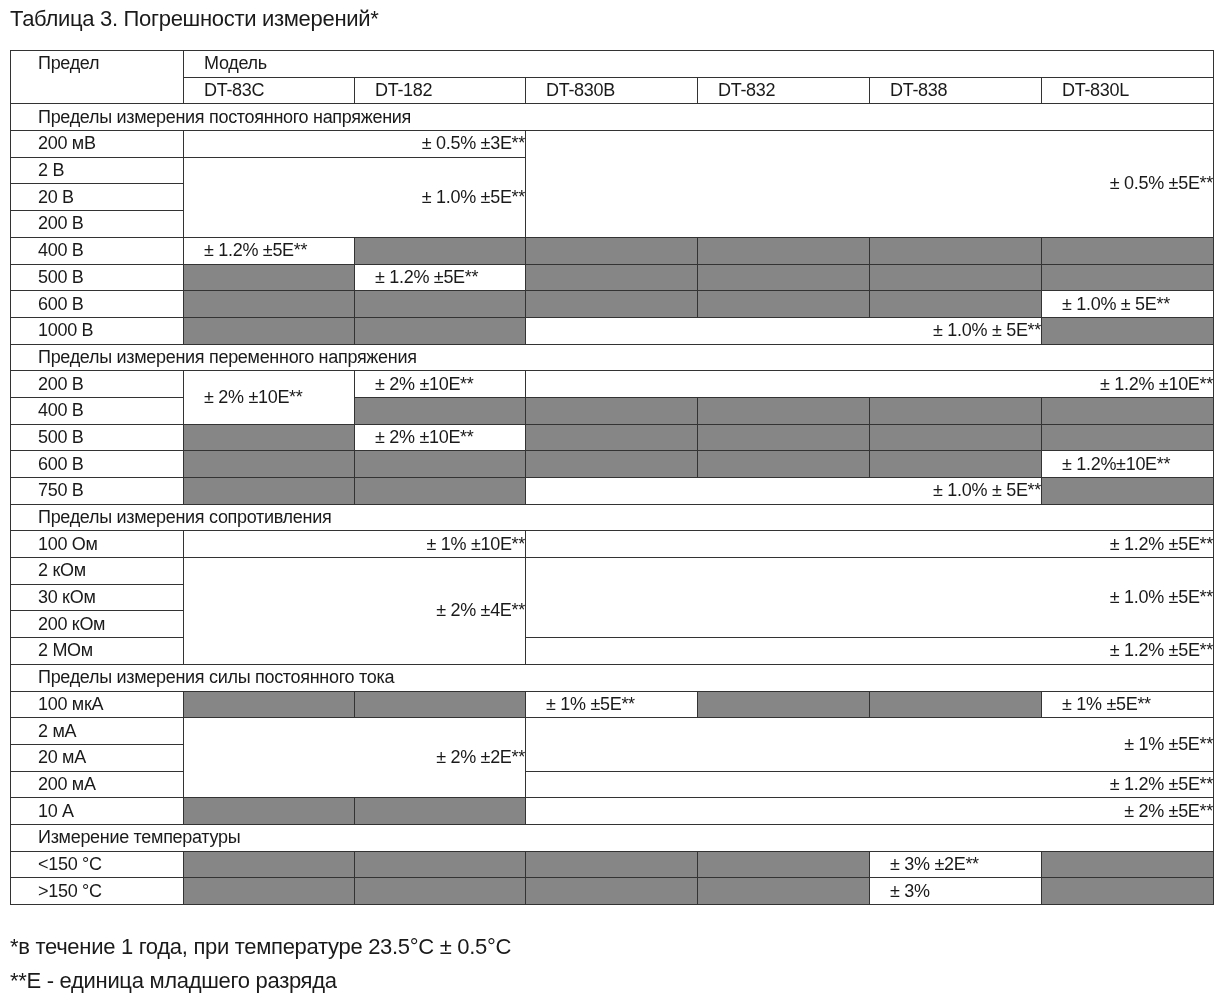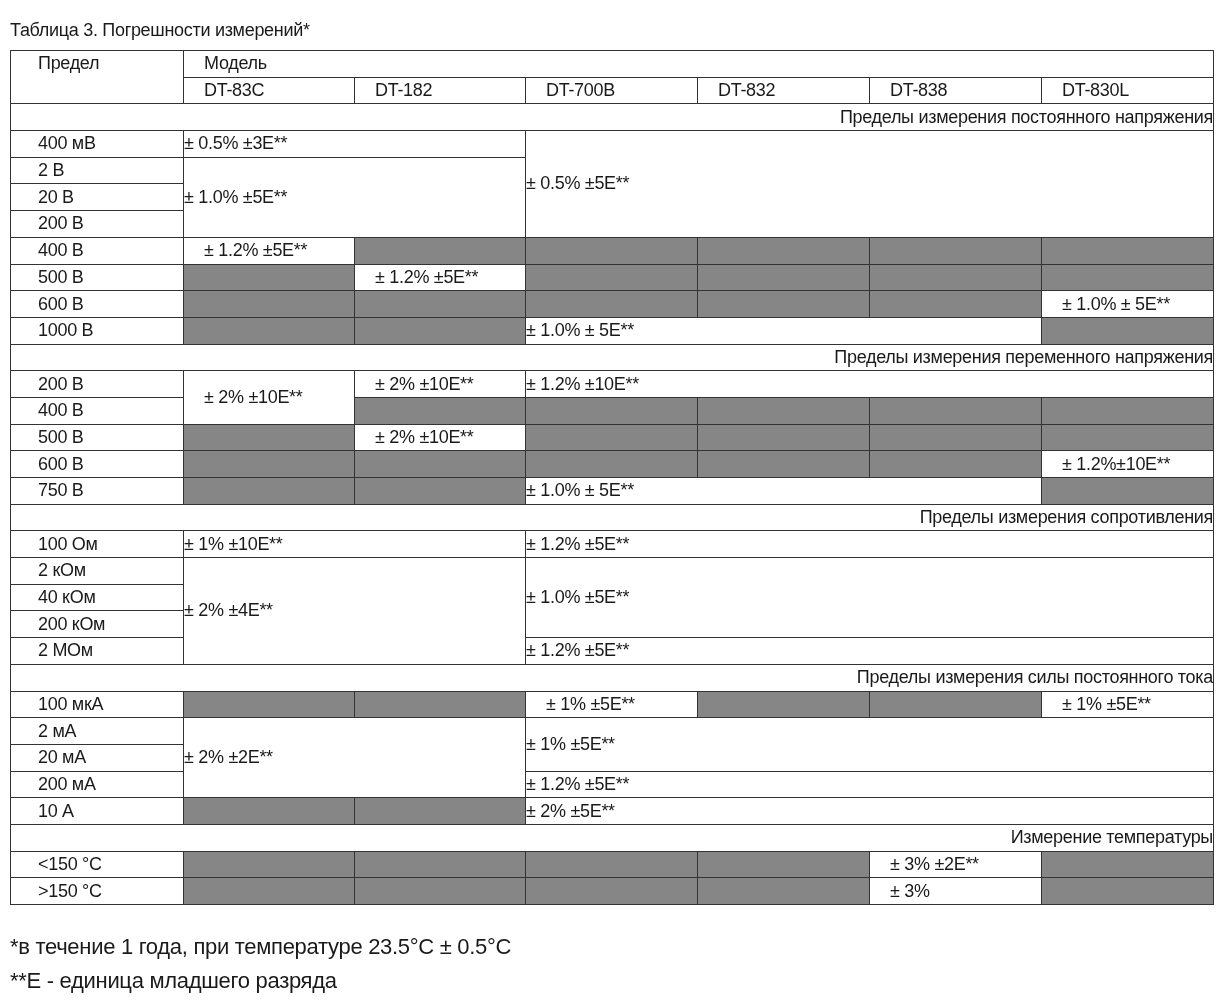--- a/index.html
+++ b/index.html
@@ -1,27 +1,27 @@
 <!DOCTYPE html>
 <html><head>
   <meta charset="utf-8">
   <style>
     html, body { margin:0; padding:0; background:#ffffff; }
     body { width:1225px; height:1007px; position:relative; overflow:hidden;
            font-family:"Liberation Sans", "DejaVu Sans", sans-serif; color:#1a1a1a; }
-    .title { position:absolute; left:10px; top:20px; font-size:18px; letter-spacing:-0.3px; }
+    .title { position:absolute; left:10px; top:6px; font-size:22px; letter-spacing:-0.3px; }
     table.err { position:absolute; left:10px; top:50px; border-collapse:collapse; table-layout:fixed;
                 width:1203px; font-size:18px; letter-spacing:-0.3px;border-radius:15px; }
     table.err td { border:1px solid #333; height:25.7px; padding:0; line-height:25px;
                    white-space:nowrap; overflow:hidden; }
     td.lbl { padding-left:27px !important; }
     td.head-lbl { vertical-align:top; }
     td.mdl { padding-left:20px !important; }
-    td.sec { padding-left:27px !important;text-align:right; }
-    td.v { text-align:left; }
+    td.sec { padding-left:27px !important; }
+    td.v { text-align:right; }
     td.vl { padding-left:20px !important; }
     td.na { background:#868686; }
     .foot { position:absolute; left:10px; font-size:22px; letter-spacing:-0.3px; }
   </style>
 </head>
 <body>
 
 <div class="title">Таблица 3. Погрешности измерений*</div>
 
 <table class="err">
@@ -36,31 +36,31 @@
   </colgroup>
 
   <tbody>
       <tr>
     <td class="lbl head-lbl" rowspan="2">Предел</td>
     <td class="mdl" colspan="6">Модель</td>
   </tr>
   <tr>
     <td class="mdl">DT-83C</td>
     <td class="mdl">DT-182</td>
-    <td class="mdl">DT-700B</td>
+    <td class="mdl">DT-830B</td>
     <td class="mdl">DT-832</td>
     <td class="mdl">DT-838</td>
     <td class="mdl">DT-830L</td>
   </tr>
 
   <tr>
         <td class="sec" colspan="7">Пределы измерения постоянного напряжения</td>
       </tr>
   <tr>
-    <td class="lbl">400 мВ</td>
+    <td class="lbl">200 мВ</td>
     <td class="v" colspan="2">± 0.5% ±3E**</td>
     <td class="v" colspan="4" rowspan="4">± 0.5% ±5E**</td>
   </tr>
   <tr>
     <td class="lbl">2 В</td>
     <td class="v" colspan="2" rowspan="3">± 1.0% ±5E**</td>
   </tr>
   <tr>
         <td class="lbl">20 В</td>
       </tr>
@@ -152,21 +152,21 @@
     <td class="lbl">100 Ом</td>
     <td class="v" colspan="2">± 1% ±10E**</td>
     <td class="v" colspan="4">± 1.2% ±5E**</td>
   </tr>
   <tr>
     <td class="lbl">2 кОм</td>
     <td class="v" colspan="2" rowspan="4">± 2% ±4E**</td>
     <td class="v" colspan="4" rowspan="3">± 1.0% ±5E**</td>
   </tr>
   <tr>
-        <td class="lbl">40 кОм</td>
+        <td class="lbl">30 кОм</td>
       </tr>
   <tr>
         <td class="lbl">200 кОм</td>
       </tr>
   <tr>
     <td class="lbl">2 МОм</td>
     <td class="v" colspan="4">± 1.2% ±5E**</td>
   </tr>
 
   <tr>

